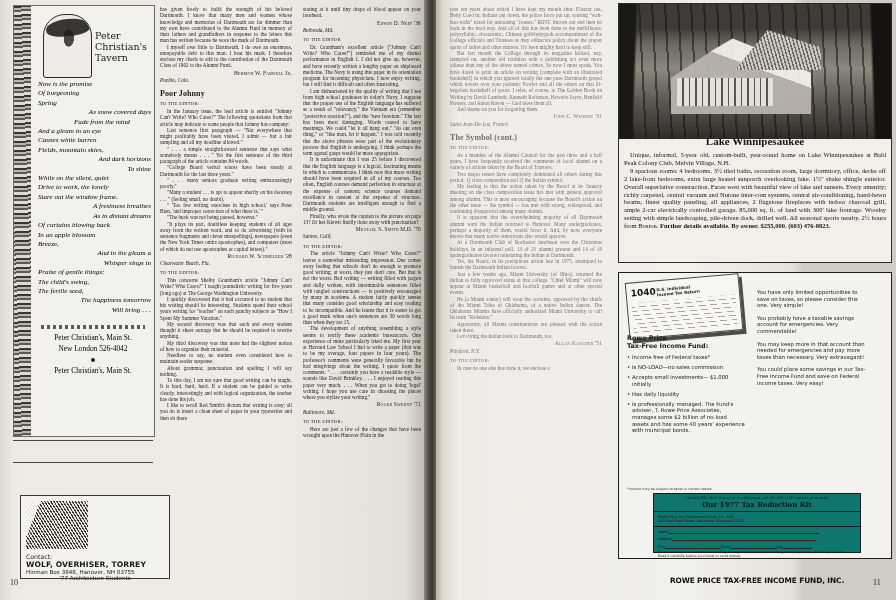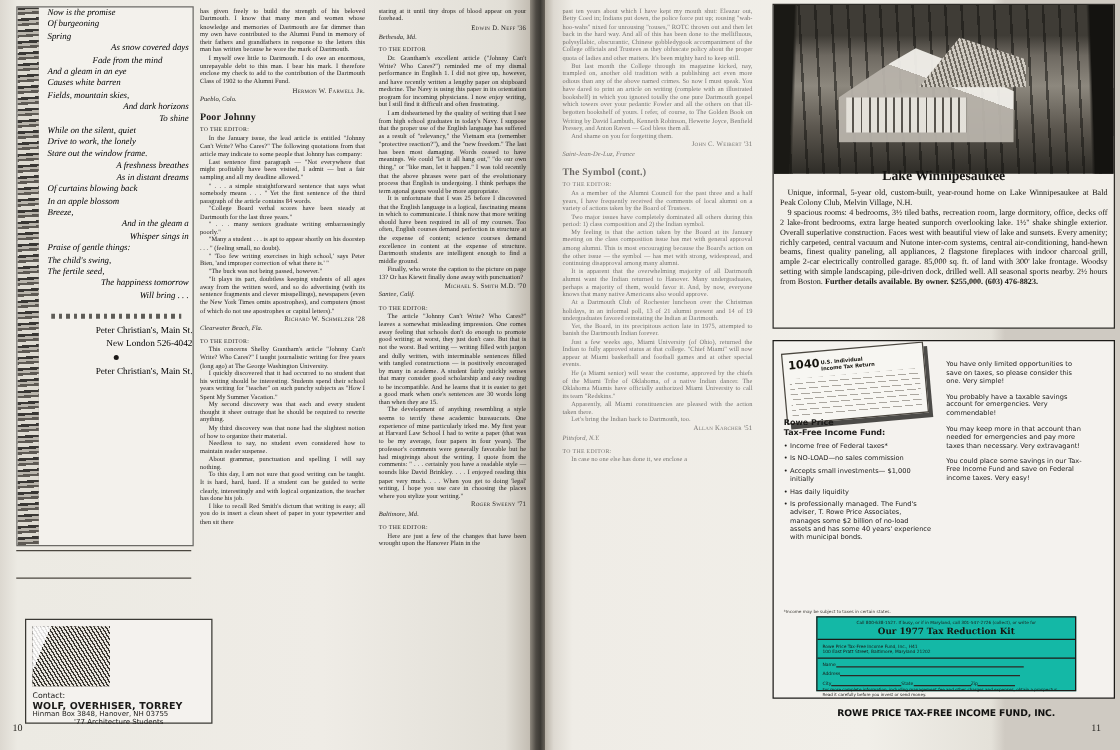--- a/index.html
+++ b/index.html
@@ -54,21 +54,21 @@
   .promise{font-weight:bold;font-size:9px;line-height:11px;margin:10px 0 8px;letter-spacing:.2px;}
   #poem{font-style:italic;font-size:7.1px;line-height:9.4px;text-align:left;
      padding-left:6px;padding-right:3px;font-family:"Liberation Serif",serif;}
   #poem div{white-space:pre;}
   .ind1{padding-left:26px;text-align:right;}
   .ind2{padding-left:36px;}
   #poem-sig{font-style:italic;font-size:7px;line-height:9px;text-align:left;padding-left:38px;margin-top:9px;}
   #squiggle{margin:10px auto 4px;width:104px;height:4px;
      background:repeating-linear-gradient(90deg,#3a3833 0 3px,transparent 3px 6px);
      opacity:.8;}
-  .addr{font-size:7.4px;line-height:9.2px;margin-top:2px;text-align:right;}
+  .addr{font-size:7.4px;line-height:9.2px;margin-top:2px;}
   .bullet{width:4px;height:4px;border-radius:50%;background:#1c1a18;margin:4px auto;}
 
   
   #arch-ad{position:absolute;left:20px;top:495px;width:148px;height:82px;
      background:#f4f2ee;border:1.1px solid #3a3833;}
   #arch-photo{position:absolute;left:5px;top:5px;width:62px;height:48px;
      background:
        linear-gradient(112deg,rgba(255,255,255,.85) 0 18%,transparent 18%),
        repeating-linear-gradient(58deg,#e8e5de 0 1.5px,#3b3832 1.5px 2.6px),
        repeating-linear-gradient(-52deg,#dedad2 0 2px,#55504a 2px 3px),
@@ -136,50 +136,61 @@
   #rowe-fundname{font-weight:bold;font-size:6.4px;line-height:7.6px;margin-bottom:4px;}
   #rowe-left ul{margin:0;padding:0;list-style:none;}
   #rowe-left li{margin-bottom:3.4px;padding-left:5px;position:relative;}
   #rowe-left li:before{content:"\2022";position:absolute;left:0;top:0;}
   #rowe-right{position:absolute;left:138px;top:16px;width:110px;
      font-family:"DejaVu Sans",sans-serif;font-size:5.3px;line-height:6.6px;color:#1b1a18;}
   #rowe-right p{margin:0 0 6px 0;}
   #rowe-foot{position:absolute;left:8px;top:214px;font-family:"DejaVu Sans",sans-serif;
      font-size:3.4px;color:#3a3833;}
   #coupon{position:absolute;left:34px;top:220px;width:206px;height:58px;
-     background:#14b8a6;border:1px solid #1c1b18;}
+     background:#0f766e;border:1px solid #1c1b18;}
   #cp-phone{font-family:"DejaVu Sans",sans-serif;font-size:3.4px;padding:2px 3px 0;
      text-align:center;color:#1b1a18;}
   #cp-kit{text-align:center;font-family:"DejaVu Serif",serif;font-weight:bold;
      font-size:7px;padding-bottom:2px;border-bottom:.8px solid #1c1b18;color:#16150f;}
   #cp-addr{font-family:"DejaVu Sans",sans-serif;font-size:3.5px;line-height:4.6px;
      padding:2.5px 4px 2px;border-bottom:.8px solid #1c1b18;color:#1b1a18;}
   .cp-field{font-family:"DejaVu Sans",sans-serif;font-size:3.6px;color:#1b1a18;
      padding:1.4px 4px 0;position:relative;}
   .cp-field i{font-style:normal;border-bottom:.7px solid #2c2a26;display:inline-block;
      height:5px;vertical-align:bottom;}
   #cp-fine{font-family:"DejaVu Sans",sans-serif;font-size:3.3px;line-height:4.1px;
      padding:1.5px 4px 0;color:#1b1a18;}
   #cp-brand{font-family:"DejaVu Sans",sans-serif;font-weight:bold;font-size:7.4px;
-     text-align:center;letter-spacing:-.1px;color:#111110;padding-top:7px;}
+     text-align:center;letter-spacing:-.1px;color:#111110;padding-top:17px;}
 
   .pagenum{position:absolute;font-size:8px;color:#2a2824;font-family:"Liberation Serif",serif;}
   #pn-left{left:10px;top:578px;}
   #pn-right{left:872px;top:578px;}
 </style>
 </head>
 <body>
 
 <div id="page">
 
   <div class="sheet" id="left-sheet">
 
     <div id="tavern-ad">
       <div id="tavern-edge"></div>
       <div id="tavern-inner">
+        <div id="tavern-logo">
+          <div id="logo-frame">
+            <div id="logo-face"></div>
+              <div id="logo-hat"></div>
+          </div>
+          <div id="logo-text">
+            <span>Peter</span>
+            <span>Christian's</span>
+            <span>Tavern</span>
+          </div>
+        </div>
         <div id="poem">
           <div>Now is the promise</div>
           <div>Of burgeoning</div>
           <div>Spring</div>
           <div class="ind1">As snow covered days</div>
           <div class="ind2">Fade from the mind</div>
           <div>And a gleam in an eye</div>
           <div>Causes white barren</div>
           <div>Fields, mountain skies,</div>
           <div class="ind1">And dark horizons</div>

